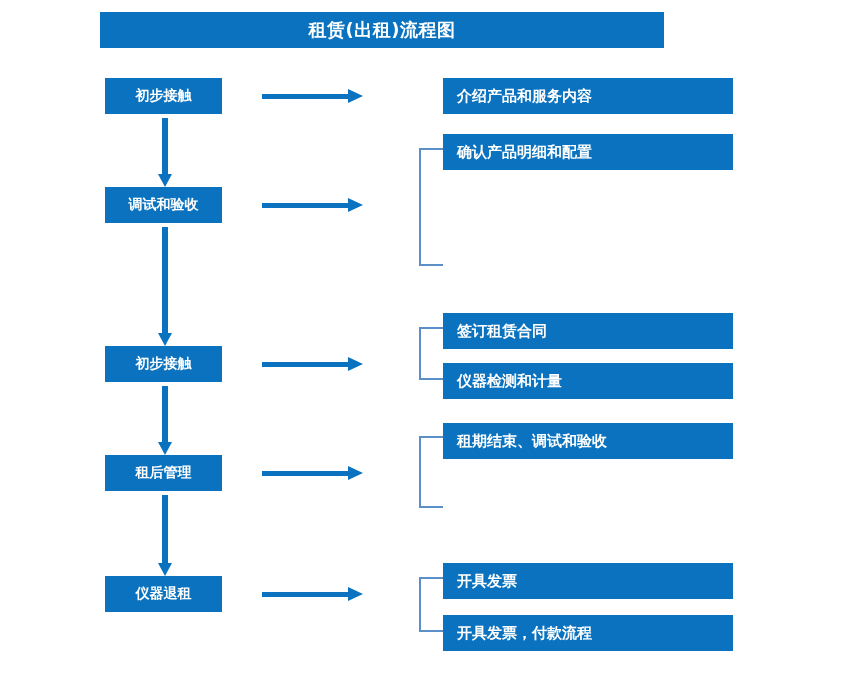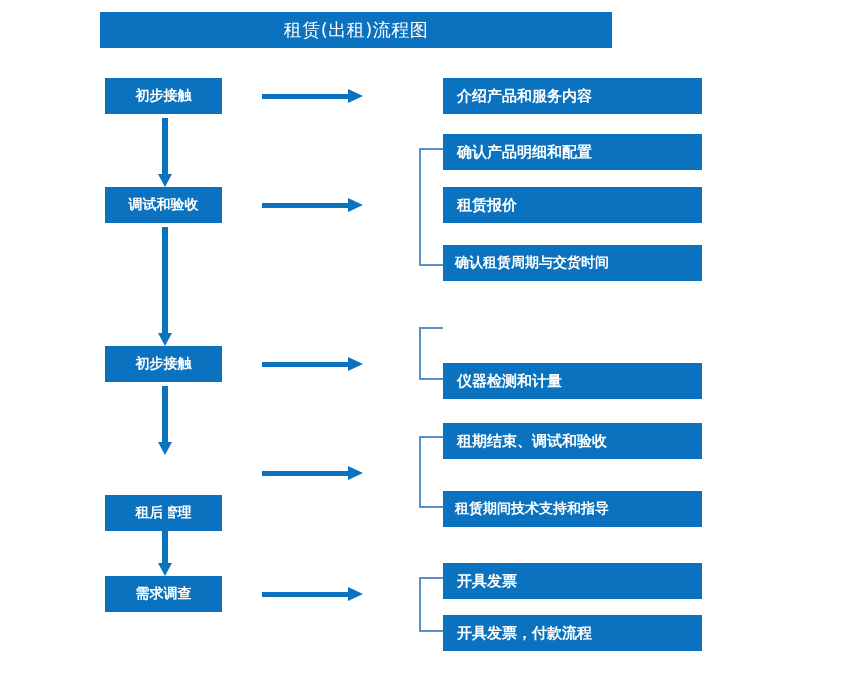--- a/index.html
+++ b/index.html
@@ -20,29 +20,29 @@
     left: 0; top: 0;
     width: 844px;
     height: 688px;
   }
 
   
   .title-bar {
     position: absolute;
     left: 100px;
     top: 12px;
-    width: 512px;
+    width: 564px;
     height: 36px;
     background: #0A72BE;
     color: #ffffff;
     display: flex;
     align-items: center;
     justify-content: center;
     font-size: 18px;
-    font-weight: normal;
+    font-weight: bold;
     letter-spacing: 0.5px;
     box-sizing: border-box;
   }
 
   
   .stage-box {
     position: absolute;
     left: 105px;
     width: 117px;
     height: 36px;
@@ -53,21 +53,21 @@
     justify-content: center;
     font-size: 14px;
     font-weight: bold;
     box-sizing: border-box;
   }
 
   
   .detail-box {
     position: absolute;
     left: 443px;
-    width: 259px;
+    width: 290px;
     height: 36px;
     background: #0A72BE;
     color: #ffffff;
     display: flex;
     align-items: center;
     font-size: 15px;
     font-weight: bold;
     padding-left: 14px;
     box-sizing: border-box;
     white-space: nowrap;
@@ -141,23 +141,23 @@
 <div id="canvas">
 
   <div class="title-bar">租赁(出租)流程图</div>
 
   <div class="stage-box" style="top:78px;">初步接触</div>
 
   <div class="stage-box" style="top:187px;">调试和验收</div>
 
   <div class="stage-box" style="top:346px;">初步接触</div>
 
-  <div class="stage-box" style="top:455px;margin-top:40px;">租后管理</div>
-
-  <div class="stage-box" style="top:576px;">需求调查</div>
+  <div class="stage-box" style="top:455px;">租后管理</div>
+
+  <div class="stage-box" style="top:576px;">仪器退租</div>
 
   <div class="v-arrow" style="top:118px; height:69px;">
     <div class="shaft" style="height:56px;"></div>
     <div class="head" style="top:56px;"></div>
   </div>
 
   <div class="v-arrow" style="top:227px; height:119px;">
     <div class="shaft" style="height:106px;"></div>
     <div class="head" style="top:106px;"></div>
   </div>
@@ -202,28 +202,26 @@
   <div class="bracket" style="top:327px; height:53px;"></div>
 
   <div class="bracket" style="top:436px; height:72px;"></div>
 
   <div class="bracket" style="top:577px; height:55px;"></div>
 
   <div class="detail-box" style="top:78px;">介绍产品和服务内容</div>
 
   <div class="detail-box" style="top:134px;">确认产品明细和配置</div>
 
-  <div class="detail-box" style="top:187px;">租赁报价</div>
-
-  <div class="detail-box tight" style="top:245px;">确认租赁周期与交货时间</div>
-
+
+
+  <div class="detail-box" style="top:313px;">签订租赁合同</div>
 
   <div class="detail-box" style="top:363px;">仪器检测和计量</div>
 
   <div class="detail-box" style="top:423px;">租期结束、调试和验收</div>
 
-  <div class="detail-box tight" style="top:491px;">租赁期间技术支持和指导</div>
 
   <div class="detail-box" style="top:563px;">开具发票</div>
 
   <div class="detail-box" style="top:615px;">开具发票，付款流程</div>
 
 </div>
 
 </body></html>

